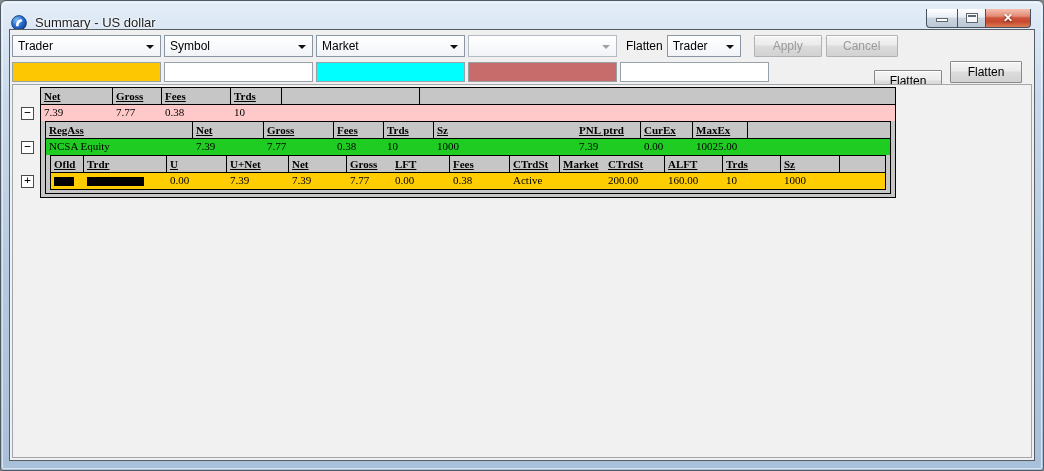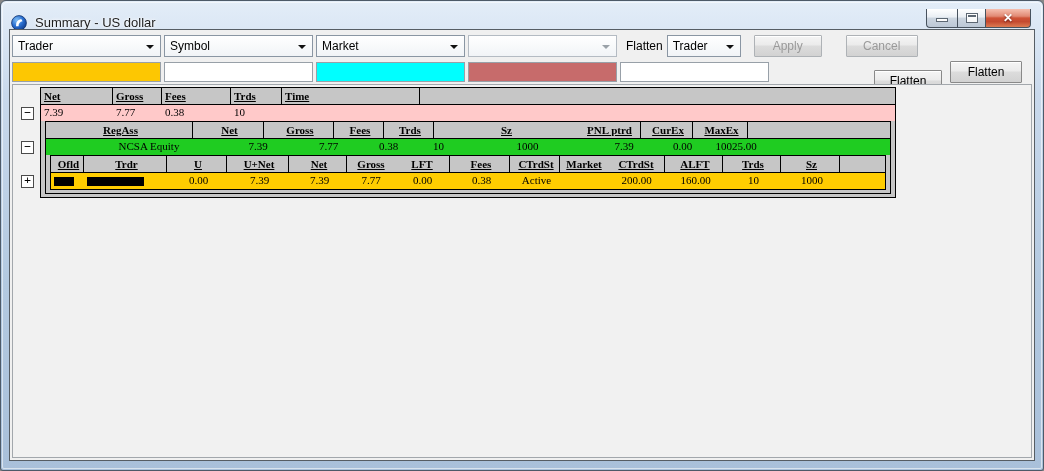--- a/index.html
+++ b/index.html
@@ -45,40 +45,40 @@
   .dd.disabled { border-color:#b4bbc3; color:#8b9196; }
   .dd.disabled .arr { border-top-color:#9aa1a8; }
   .expand-label { font-size:12px; color:#000; margin:0 4px 0 6px; }
   .dd.small { width:74px; }
   .btn { height:22px; font-size:12px; text-align:center; padding-top:3px;
     border:1px solid #898989; border-radius:1px; color:#000;
     background:linear-gradient(180deg,#f5f5f5 0%,#ebebeb 45%,#dcdcdc 50%,#d2d2d2 100%);
     box-shadow: inset 0 1px 0 #fff; }
   .btn.disabled { color:#9a9a9a; border-color:#aeb2b6; }
   .btn-apply   { width:68px; margin-left:10px; }
-  .btn-cancel  { width:72px; margin-left:24px; margin-right:10px; }
+  .btn-cancel  { width:72px; margin-left:4px; margin-right:10px; }
   .btn-flatten { width:68px; margin-left:auto;margin-top:18px; }
   .btn-refresh { width:72px; margin-left:8px; margin-right:10px; }
   .cfield { width:149px; height:20px; margin-right:3px; border:1px solid #98a0a8; background:#fff; }
   
   .panel { position:absolute; left:2px; right:2px; top:54px; bottom:2px;
     background:#f1f1f1; border:1px solid #a2a7ac; }
   .expander { position:absolute; width:13px; height:13px; background:#fff;
     border:1px solid #4a4a4a; font-size:11px; line-height:10px; text-align:center;
     font-family:"DejaVu Sans Mono", monospace; color:#000; }
   .exp1 { left:8px; top:22px; } .exp2 { left:8px; top:56px; } .exp3 { left:8px; top:90px; }
   .tree { position:absolute; left:27px; top:2px;font-family:Liberation Serif, serif; }
   .tbl { border:1px solid #000; background:#c6c6c6; }
   .t1 { width:856px; }
   .hrow { display:flex; height:17px; border-bottom:1px solid #000; background:#c6c6c6; }
   .drow { display:flex; height:16px; font-size:11px; color:#000; }
   .cell { padding:1px 0 0 3px; overflow:hidden; white-space:nowrap; }
   .hcell { font-weight:bold; text-decoration:underline; font-size:11px; line-height:14px;
     border-right:1px solid #000; padding-top:1px; }
-  .nest { padding:0 4px 3px 4px;text-align:center; }
+  .nest { padding:0 4px 3px 4px; }
   
   .l1 .cell:nth-child(1){width:72px} .l1 .cell:nth-child(2){width:49px}
   .l1 .cell:nth-child(3){width:69px} .l1 .cell:nth-child(4){width:51px}
   .l1 .cell:nth-child(5){width:138px} .l1 .cell:nth-child(6){flex:1;border-right:none}
   .l2 .cell:nth-child(1){width:147px} .l2 .cell:nth-child(2){width:71px}
   .l2 .cell:nth-child(3){width:70px}  .l2 .cell:nth-child(4){width:50px}
   .l2 .cell:nth-child(5){width:50px}  .l2 .cell:nth-child(6){width:50px}
   .l2 .cell:nth-child(7){width:65px}  .l2 .cell:nth-child(8){width:52px}
   .l2 .cell:nth-child(9){width:55px}  .l2 .cell:nth-child(10){flex:1;border-right:none}
   .l3 .cell:nth-child(1){width:33px}  .l3 .cell:nth-child(2){width:83px}
@@ -158,21 +158,20 @@
       <div class="expander exp2">−</div>
       <div class="expander exp3">+</div>
 
       <div class="tree">
         <div class="tbl t1 l1">
           <div class="hrow">
               <span class="cell hcell">Net</span>
               <span class="cell hcell">Gross</span>
               <span class="cell hcell">Fees</span>
               <span class="cell hcell">Trds</span>
-              <span class="cell hcell">Time</span>
               <span class="cell hcell"></span>
             </div>
           <div class="drow" style="background: rgb(255, 201, 201);">
               <span class="cell dcell">7.39</span>
               <span class="cell dcell">7.77</span>
               <span class="cell dcell">0.38</span>
               <span class="cell dcell">10</span>
               <span class="cell dcell"></span>
             </div>
           <div class="nest">
@@ -182,21 +181,21 @@
                   <span class="cell hcell">Net</span>
                   <span class="cell hcell">Gross</span>
                   <span class="cell hcell">Fees</span>
                   <span class="cell hcell">Trds</span>
                   <span class="cell hcell">Sz</span>
                   <span class="cell hcell">PNL ptrd</span>
                   <span class="cell hcell">CurEx</span>
                   <span class="cell hcell">MaxEx</span>
                   <span class="cell hcell"></span>
                 </div>
-              <div class="drow" style="background: rgb(31, 204, 33); padding-left: 28px;">
+              <div class="drow" style="background: rgb(31, 204, 33);">
                   <span class="cell dcell">NCSA Equity</span>
                   <span class="cell dcell">7.39</span>
                   <span class="cell dcell">7.77</span>
                   <span class="cell dcell">0.38</span>
                   <span class="cell dcell">10</span>
                   <span class="cell dcell">1000</span>
                   <span class="cell dcell">7.39</span>
                   <span class="cell dcell">0.00</span>
                   <span class="cell dcell">10025.00</span>
                   <span class="cell dcell"></span>

